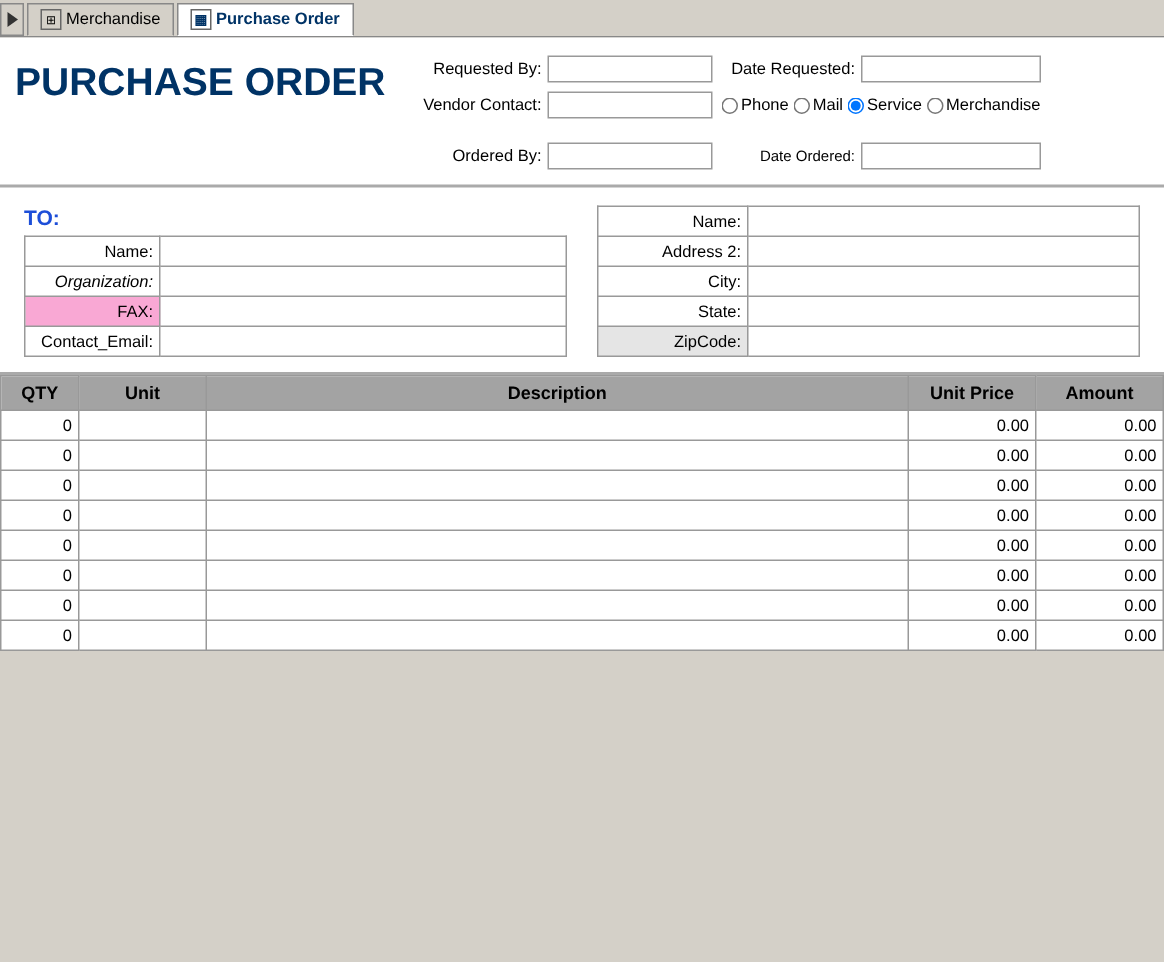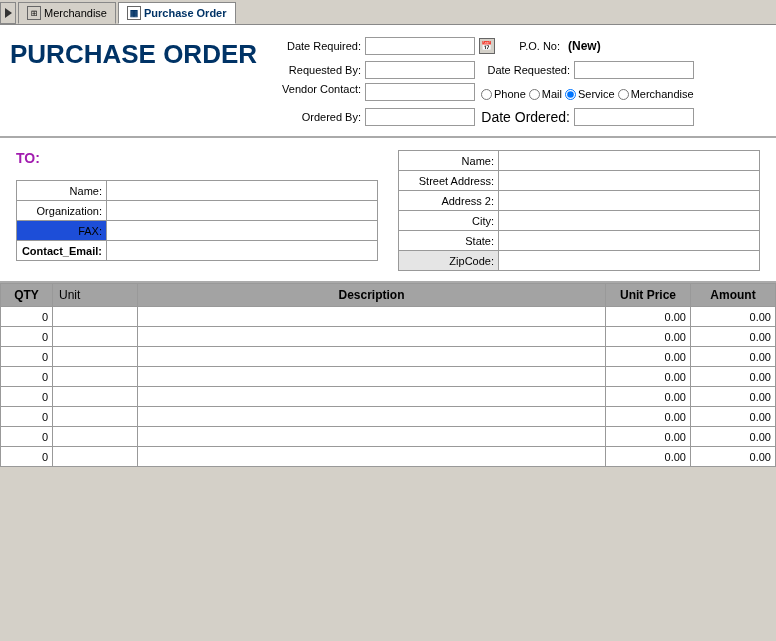--- a/index.html
+++ b/index.html
@@ -31,36 +31,29 @@
 </div>
 
 <div style="background:#ffffff; flex:1;">
 
   <div style="display:flex; padding:10px 10px 6px 10px; border-bottom:2px solid #aaa;">
 
     <div style="font-size:26px;font-weight:bold;color:#003366;width:255px;flex-shrink:0;padding-top:4px;">PURCHASE ORDER</div>
 
     <div style="flex:1;">
 
-      <div style="display:flex;align-items:center;margin-bottom:2px;min-height:22px;">
-        <span style="text-align:right;width:100px;padding-right:4px;font-size:11px;flex-shrink:0;">Date Required:</span>
-        <input style="border: 1px solid rgb(153, 153, 153); height: 18px; width: 110px; font-size: 11px; padding: 0px 2px;" type="text" value="">
-        <span style="width:16px;height:16px;border:1px solid #666;background:#d4d0c8;display:inline-flex;align-items:center;justify-content:center;cursor:pointer;margin:0 4px;font-size:9px;">📅</span>
-        <span style="text-align:right;width:65px;padding-right:4px;font-size:11px;">P.O. No:</span>
-        <span style="font-weight:bold;font-size:12px;padding:0 4px;min-width:50px;">(New)</span>
-      </div>
 
       <div style="display:flex;align-items:center;margin-bottom:2px;min-height:22px;">
         <span style="text-align:right;width:100px;padding-right:4px;font-size:11px;flex-shrink:0;">Requested By:</span>
         <input style="border: 1px solid rgb(153, 153, 153); height: 18px; width: 110px; font-size: 11px; padding: 0px 2px;" type="text" value="">
         <span style="text-align:right;width:95px;padding-right:4px;font-size:11px;margin-left:4px;">Date Requested:</span>
         <input style="border: 1px solid rgb(153, 153, 153); height: 18px; width: 120px; font-size: 11px; padding: 0px 2px;" type="text" value="">
       </div>
 
-      <div style="display:flex;margin-bottom:1px;min-height:22px;">
+      <div style="display:flex;align-items:center;margin-bottom:12px;min-height:22px;">
         <span style="text-align:right;width:100px;padding-right:4px;font-size:11px;flex-shrink:0;">Vendor Contact:</span>
         <input style="border: 1px solid rgb(153, 153, 153); height: 18px; width: 110px; font-size: 11px; padding: 0px 2px;" type="text" value="">
         <div style="display:flex;align-items:center;margin-left:6px;font-size:11px;">
           <label style="display:flex;align-items:center;margin-right:3px;">
             <input type="radio" name="contact_type" style="margin-right: 2px; width: 11px; height: 11px;">
             <span>Phone</span>
           </label>
           <label style="display:flex;align-items:center;margin-right:3px;">
             <input type="radio" name="contact_type" style="margin-right: 2px; width: 11px; height: 11px;">
             <span>Mail</span>
@@ -72,63 +65,59 @@
           <label style="display:flex;align-items:center;margin-right:3px;">
             <input type="radio" name="contact_type" style="margin-right: 2px; width: 11px; height: 11px;">
             <span>Merchandise</span>
           </label>
         </div>
       </div>
 
       <div style="display:flex;align-items:center;margin-bottom:2px;min-height:22px;">
         <span style="text-align:right;width:100px;padding-right:4px;font-size:11px;flex-shrink:0;">Ordered By:</span>
         <input style="border: 1px solid rgb(153, 153, 153); height: 18px; width: 110px; font-size: 11px; padding: 0px 2px;" type="text" value="">
-        <span style="text-align:right;width:95px;padding-right:4px;font-size:14px;margin-left:4px;">Date Ordered:</span>
+        <span style="text-align:right;width:95px;padding-right:4px;font-size:10px;margin-left:4px;">Date Ordered:</span>
         <input style="border: 1px solid rgb(153, 153, 153); height: 18px; width: 120px; font-size: 11px; padding: 0px 2px;" type="text" value="">
       </div>
 
 
     </div>
   </div>
 
   <div style="display:flex;padding:12px 16px 10px 16px;gap:20px;border-bottom:2px solid #aaa;">
 
     <div style="flex:1;">
-      <div style="font-size:14px;font-weight:bold;color:#a21caf;margin-bottom:14px;">TO:</div>
+      <div style="font-size:14px;font-weight:bold;color:#1d4ed8;margin-bottom:4px;">TO:</div>
       <table style="width:100%;border-collapse:collapse;">
         <tbody>
           <tr>
             <td style="text-align:right;padding-right:4px;width:90px;border:1px solid #999;font-size:11px;height:20px;background:#fff;">Name:</td>
             <td style="border:1px solid #999;height:20px;background:#fff;"></td>
           </tr>
           <tr>
-            <td style="text-align:right;padding-right:4px;width:90px;border:1px solid #999;font-size:11px;height:20px;background:#fff;">Organization:</td>
-            <td style="border:1px solid #999;height:20px;background:#fff;"></td>
-          </tr>
-          <tr>
-            <td style="text-align:right;padding-right:4px;width:90px;border:1px solid #999;font-size:11px;height:20px;background:#1d4ed8;">FAX:</td>
-            <td style="border:1px solid #999;height:20px;background:#fff;"></td>
-          </tr>
-          <tr>
-            <td style="text-align:right;padding-right:4px;width:90px;border:1px solid #999;font-size:11px;height:20px;background:#fff;font-weight:bold;">Contact_Email:</td>
+            <td style="text-align:right;padding-right:4px;width:90px;border:1px solid #999;font-size:11px;height:20px;background:#fff;font-style:italic;">Organization:</td>
+            <td style="border:1px solid #999;height:20px;background:#fff;"></td>
+          </tr>
+          <tr>
+            <td style="text-align:right;padding-right:4px;width:90px;border:1px solid #999;font-size:11px;height:20px;background:#f9a8d4;">FAX:</td>
+            <td style="border:1px solid #999;height:20px;background:#fff;"></td>
+          </tr>
+          <tr>
+            <td style="text-align:right;padding-right:4px;width:90px;border:1px solid #999;font-size:11px;height:20px;background:#fff;">Contact_Email:</td>
             <td style="border:1px solid #999;height:20px;background:#fff;"></td>
           </tr>
         </tbody>
       </table>
     </div>
 
     <div style="flex:1;">
       <table style="width:100%;border-collapse:collapse;">
         <tbody>
           <tr>
             <td style="text-align:right;padding-right:4px;width:100px;border:1px solid #999;font-size:11px;height:20px;background:#fff;">Name:</td>
-            <td style="border:1px solid #999;height:20px;background:#fff;"></td>
-          </tr>
-          <tr>
-            <td style="text-align:right;padding-right:4px;width:100px;border:1px solid #999;font-size:11px;height:20px;background:#fff;">Street Address:</td>
             <td style="border:1px solid #999;height:20px;background:#fff;"></td>
           </tr>
           <tr>
             <td style="text-align:right;padding-right:4px;width:100px;border:1px solid #999;font-size:11px;height:20px;background:#fff;">Address 2:</td>
             <td style="border:1px solid #999;height:20px;background:#fff;"></td>
           </tr>
           <tr>
             <td style="text-align:right;padding-right:4px;width:100px;border:1px solid #999;font-size:11px;height:20px;background:#fff;">City:</td>
             <td style="border:1px solid #999;height:20px;background:#fff;"></td>
           </tr>
@@ -144,21 +133,21 @@
       </table>
     </div>
 
   </div>
 
   <div>
     <table style="width:100%;border-collapse:collapse;">
       <thead>
         <tr style="background:#a3a3a3;">
           <th style="border:1px solid #999;padding:4px 6px;font-size:12px;font-weight:bold;text-align:center;width:52px;">QTY</th>
-          <th style="border:1px solid #999;padding:4px 6px;font-size:12px;font-weight:normal;text-align:left;width:85px;">Unit</th>
+          <th style="border:1px solid #999;padding:4px 6px;font-size:12px;font-weight:bold;text-align:center;width:85px;">Unit</th>
           <th style="border:1px solid #999;padding:4px 6px;font-size:12px;font-weight:bold;text-align:center;">Description</th>
           <th style="border:1px solid #999;padding:4px 6px;font-size:12px;font-weight:bold;text-align:center;width:85px;">Unit Price</th>
           <th style="border:1px solid #999;padding:4px 6px;font-size:12px;font-weight:bold;text-align:center;width:85px;">Amount</th>
         </tr>
       </thead>
       <tbody id="items-tbody">
       <tr>
     <td style="border:1px solid #999;height:20px;text-align:right;padding-right:4px;font-size:11px;background:#fff;width:52px;">0</td>
     <td style="border:1px solid #999;height:20px;font-size:11px;background:#fff;width:85px;"></td>
     <td style="border:1px solid #999;height:20px;font-size:11px;background:#fff;"></td>

